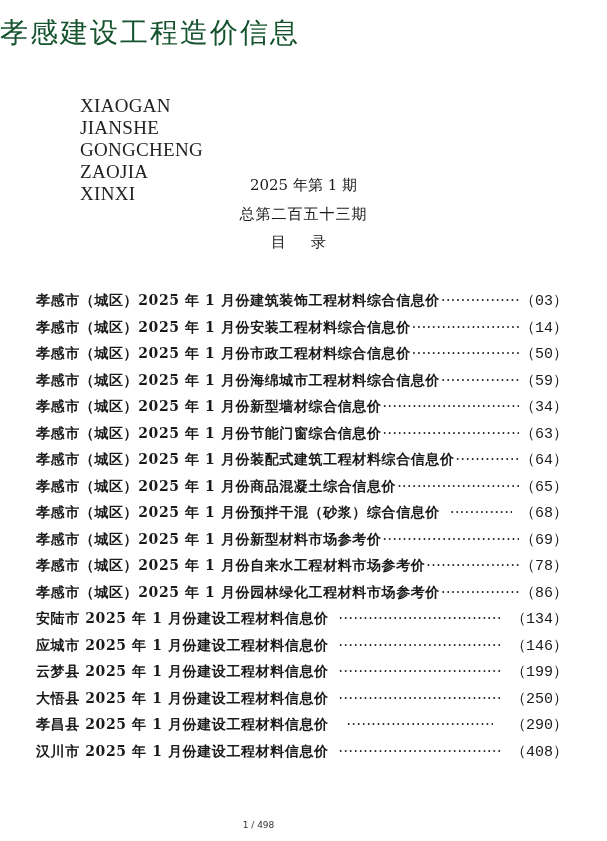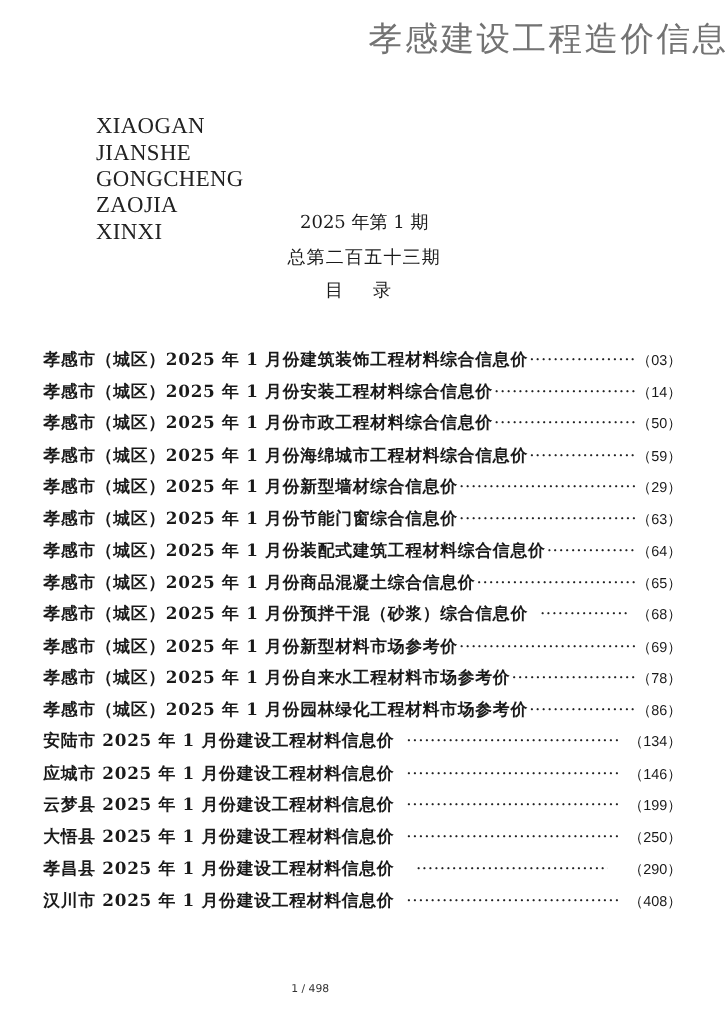--- a/index.html
+++ b/index.html
@@ -3,22 +3,22 @@
 <meta charset="utf-8">
 <style>
   html, body { margin: 0; padding: 0; background: #ffffff; }
   body {
     width: 607px; height: 841px; position: relative; overflow: hidden;
     font-family: "DejaVu Serif", "Liberation Serif", serif;
     color: #1a1a1a;
   }
   .title {
     position: absolute; left: 0; width: 607px; top: 14px;
-    text-align: right; font-size: 28px; letter-spacing: 2px;
-    font-family: "DejaVu Sans", sans-serif; font-weight: normal; color: #737373;
+    text-align: left; font-size: 28px; letter-spacing: 2px;
+    font-family: "DejaVu Sans", sans-serif; font-weight: normal; color: #14532d;
   }
   .subtitle {
     position: absolute; left: 80px; top: 95px; width: 480px;
     display: flex; justify-content: space-between;
     font-family: "Liberation Serif", serif; font-size: 19px; color: #222;
     letter-spacing: 0.3px;
     flex-direction: column;
   }
   .issue {
     position: absolute; left: 0; width: 607px; text-align: center;
@@ -37,21 +37,21 @@
   }
   .toc-row .label { flex: 0 0 auto; letter-spacing: 0.6px; font-weight: bold; }
   .toc-row .dots {
     flex: 1 1 auto; overflow: hidden; margin: 0 1px;
     letter-spacing: 0.5px; color: #222;
   }
   .toc-row .dots::before {
     content: "··································································································";
   }
   .toc-row .dots.gap { margin-left: 10px; margin-right: 8px; }
-  .toc-row .page { flex: 0 0 auto; font-family: Liberation Sans, sans-serif; font-size: 12px; }
+  .toc-row .page { flex: 0 0 auto; font-family: Liberation Mono, monospace; font-size: 15px; }
   .footer {
     position: absolute; left: 0; width: 517px; top: 820px;
     text-align: center; font-size: 9px; color: #333;
     font-family: "DejaVu Sans", sans-serif;
   }
 </style>
 </head>
 <body>
 
 <div class="title">孝感建设工程造价信息</div>
@@ -85,21 +85,21 @@
       <span class="page">（50）</span>
     </li>
   <li class="toc-row">
       <span class="label">孝感市（城区）2025 年 1 月份海绵城市工程材料综合信息价</span>
       <span class="dots"></span>
       <span class="page">（59）</span>
     </li>
   <li class="toc-row">
       <span class="label">孝感市（城区）2025 年 1 月份新型墙材综合信息价</span>
       <span class="dots"></span>
-      <span class="page">（29）</span>
+      <span class="page">（34）</span>
     </li>
   <li class="toc-row">
       <span class="label">孝感市（城区）2025 年 1 月份节能门窗综合信息价</span>
       <span class="dots"></span>
       <span class="page">（63）</span>
     </li>
   <li class="toc-row">
       <span class="label">孝感市（城区）2025 年 1 月份装配式建筑工程材料综合信息价</span>
       <span class="dots"></span>
       <span class="page">（64）</span>

